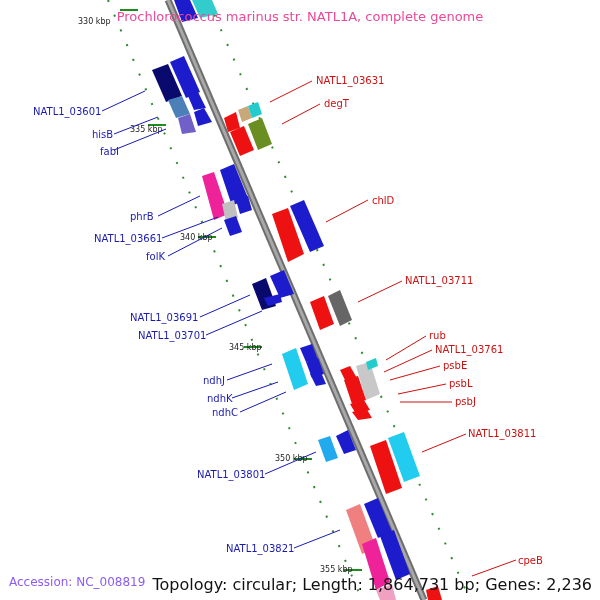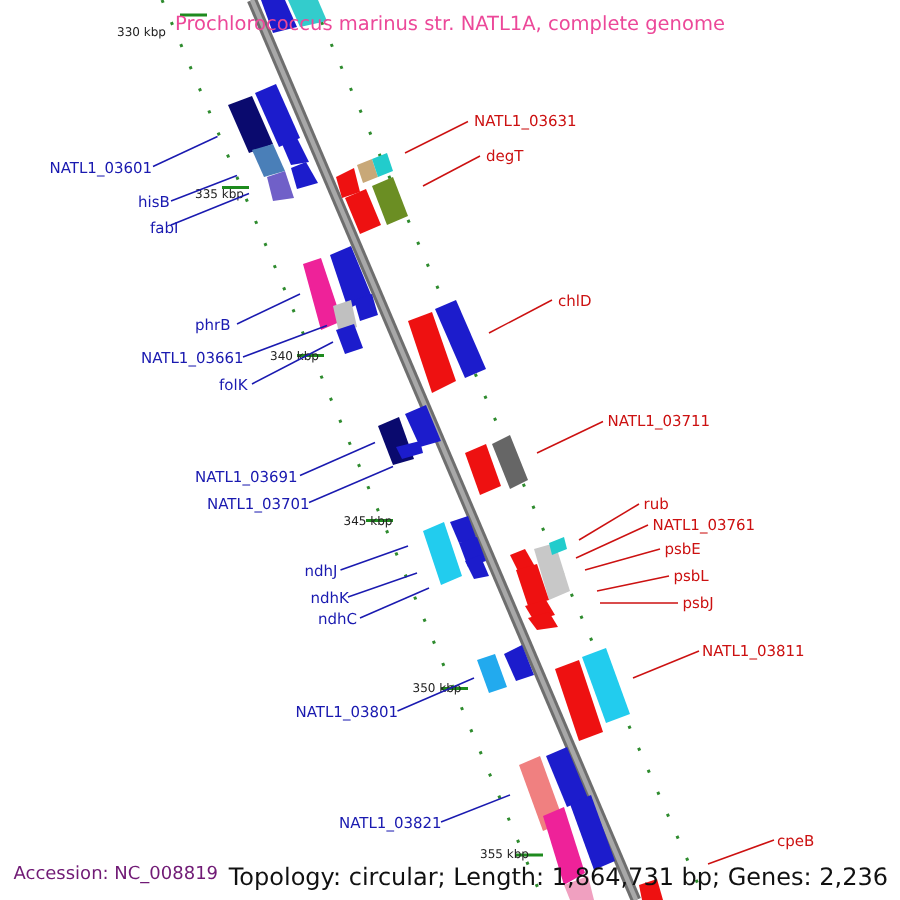--- a/index.html
+++ b/index.html
@@ -1,21 +1,21 @@
 <!DOCTYPE html>
 <html><head>
 <meta charset="utf-8">
 <style>
   html, body { margin:0; padding:0; background:#ffffff; }
   body { width:600px; height:600px; position:relative; overflow:hidden;
          font-family:"DejaVu Sans", sans-serif; }
   #map { position:absolute; left:0; top:0; }
   .title { position:absolute; left:0; top:9px; width:600px; text-align:center;
            font-size:13px; color:#ec4899; }
-  .footer-left { position:absolute; left:9px; top:575px; font-size:12px; color:#701a75; }
+  .footer-left { position:absolute; left:9px; top:575px; font-size:12px; color:#8b5cf6; }
   .footer-right { position:absolute; right:8px; top:575px; font-size:16px; color:#111; }
   .lbl { font-family:"DejaVu Sans", sans-serif; font-size:10px; }
   .tick { font-family:"DejaVu Sans", sans-serif; font-size:8px; fill:#222; }
 </style>
 </head>
 <body>
 
 <svg id="map" width="600" height="600">
 
   <g stroke="#2e8b2e" stroke-width="2" stroke-dasharray="2 14">

